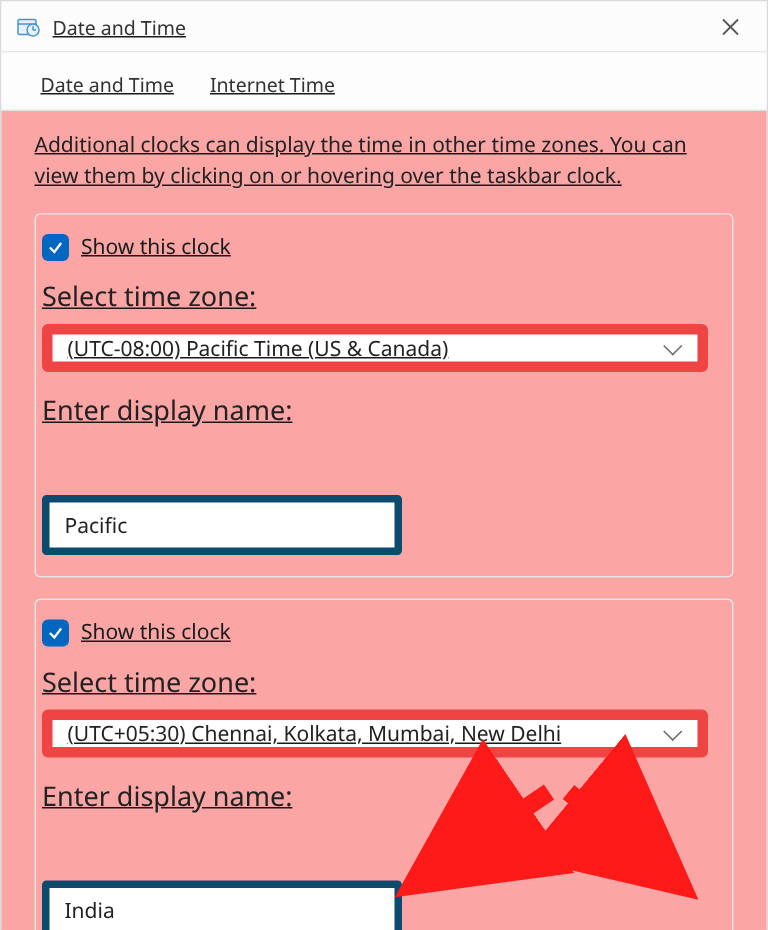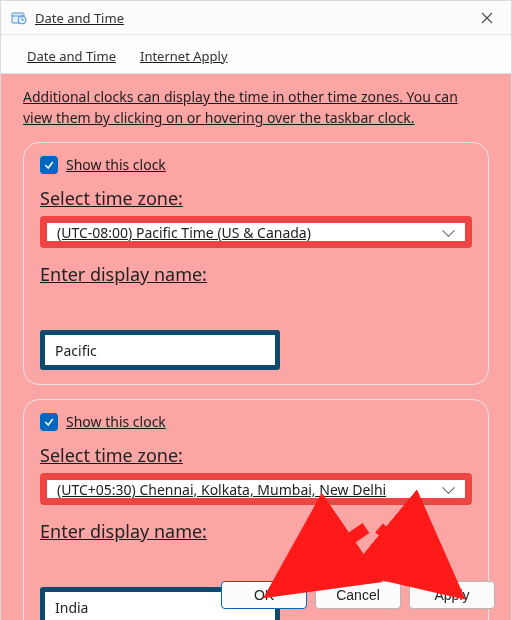--- a/index.html
+++ b/index.html
@@ -76,22 +76,22 @@
     background: #fca5a5;
   }
   .desc {
     font-size: 14px;
     line-height: 1.5;
     color: #222;
     margin-bottom: 14px;
   }
   .clock-group {
     border: 1px solid #e4e4e4;
-    border-radius: 16px;
-    padding: 12px 16px 14px 16px;
+    border-radius: 4px;
+    padding: 12px 16px 14px 4px;
     margin-bottom: 14px;
   }
   .row-check {
     display: flex;
     align-items: center;
     gap: 8px;
     margin-bottom: 12px;
   }
   .chk {
     width: 18px; height: 18px;
@@ -194,21 +194,21 @@
     <span class="titlebar-close">
       <svg width="12" height="12" viewBox="0 0 12 12">
         <line x1="1" y1="1" x2="11" y2="11" stroke="#555" stroke-width="1.2"></line>
         <line x1="11" y1="1" x2="1" y2="11" stroke="#555" stroke-width="1.2"></line>
       </svg>
     </span>
   </div>
 
   <div class="tabstrip">
     <div class="tab">Date and Time</div>
-    <div class="tab">Internet Apply</div>
+    <div class="tab">Internet Time</div>
   </div>
 
   <div class="content">
     <div class="desc">Additional clocks can display the time in other time zones. You can view them by clicking on or hovering over the taskbar clock.</div>
 
     <div class="clock-group">
       <div class="row-check">
         <span class="chk">
           <svg viewBox="0 0 16 16" width="12" height="12">
             <polyline points="3,8 7,12 13,4"></polyline>
@@ -235,25 +235,20 @@
       </div>
       <div class="field-label">Select time zone:</div>
       <div class="select">
         <span>(UTC+05:30) Chennai, Kolkata, Mumbai, New Delhi</span>
       </div>
       <div class="field-label">Enter display name:</div>
       <input class="text-input" value="India" style="">
     </div>
   </div>
 
-  <div class="footer">
-    <button class="btn default">OK</button>
-    <button class="btn">Cancel</button>
-    <button class="btn">Apply</button>
-  </div>
 
   <svg class="arrow-layer" width="512" height="620">
     <defs>
       <marker id="ah" viewBox="0 0 10 10" refX="8" refY="5" markerWidth="9" markerHeight="9" orient="auto-start-reverse">
         <path d="M0,0 L10,5 L0,10 Z" fill="#ff1a1a"></path>
       </marker>
     </defs>
 
     <line x1="365" y1="527" x2="280" y2="585" stroke="#ff1a1a" stroke-width="12" marker-end="url(#ah)"></line>
 

